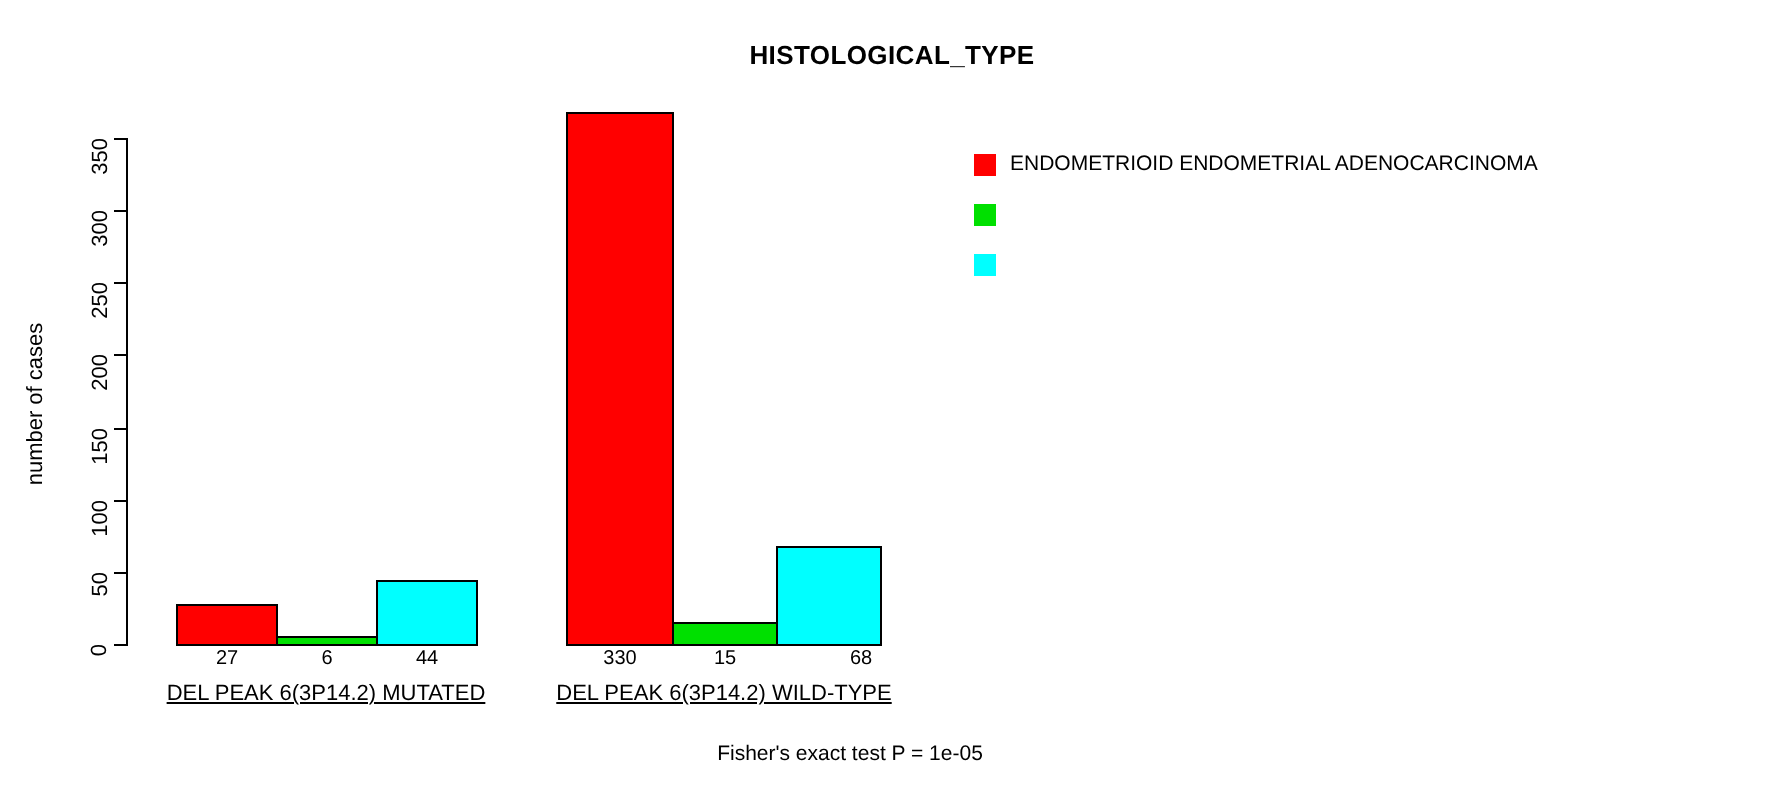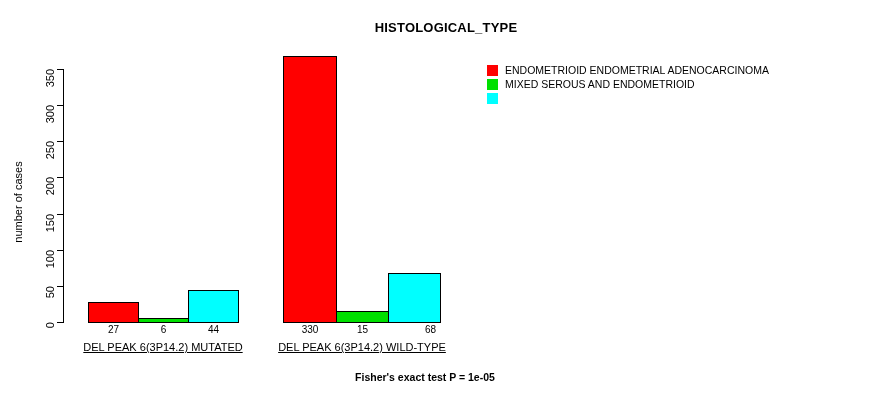--- a/index.html
+++ b/index.html
@@ -123,20 +123,21 @@
   #legend {
     position: absolute;
     left: 487px;
     top: 64px;
   }
   .legend-row {
     display: flex;
     align-items: center;
     height: 13px;
     margin-bottom: 1px;
+    margin-top: 12px;
   }
   .legend-swatch {
     width: 11px;
     height: 11px;
     flex: 0 0 auto;
     margin-right: 7px;
   }
   .legend-text {
     font-size: 10.5px;
     white-space: nowrap;
@@ -148,21 +149,20 @@
     position: absolute;
     left: 0;
     top: 371px;
     width: 890px;
     text-align: center;
     font-size: 10.5px;
   }
   #footer-note .inner {
     display: inline-block;
     transform: translateX(-20px);
-    font-weight: bold;
   }
 </style>
 </head>
 <body>
 
 <div id="canvas">
 
   <div id="chart-title"><span class="inner">HISTOLOGICAL_TYPE</span></div>
 
   <div id="plot">
@@ -241,21 +241,20 @@
 
   </div>
 
   <div id="legend">
     <div class="legend-row">
       <span class="legend-swatch" style="background:#FF0000"></span>
       <span class="legend-text">ENDOMETRIOID ENDOMETRIAL ADENOCARCINOMA</span>
     </div>
     <div class="legend-row">
       <span class="legend-swatch" style="background:#00E000"></span>
-      <span class="legend-text">MIXED SEROUS AND ENDOMETRIOID</span>
     </div>
     <div class="legend-row">
       <span class="legend-swatch" style="background:#00FFFF"></span>
     </div>
   </div>
 
   <div id="footer-note"><span class="inner">Fisher's exact test P = 1e-05</span></div>
 
 </div>
 

